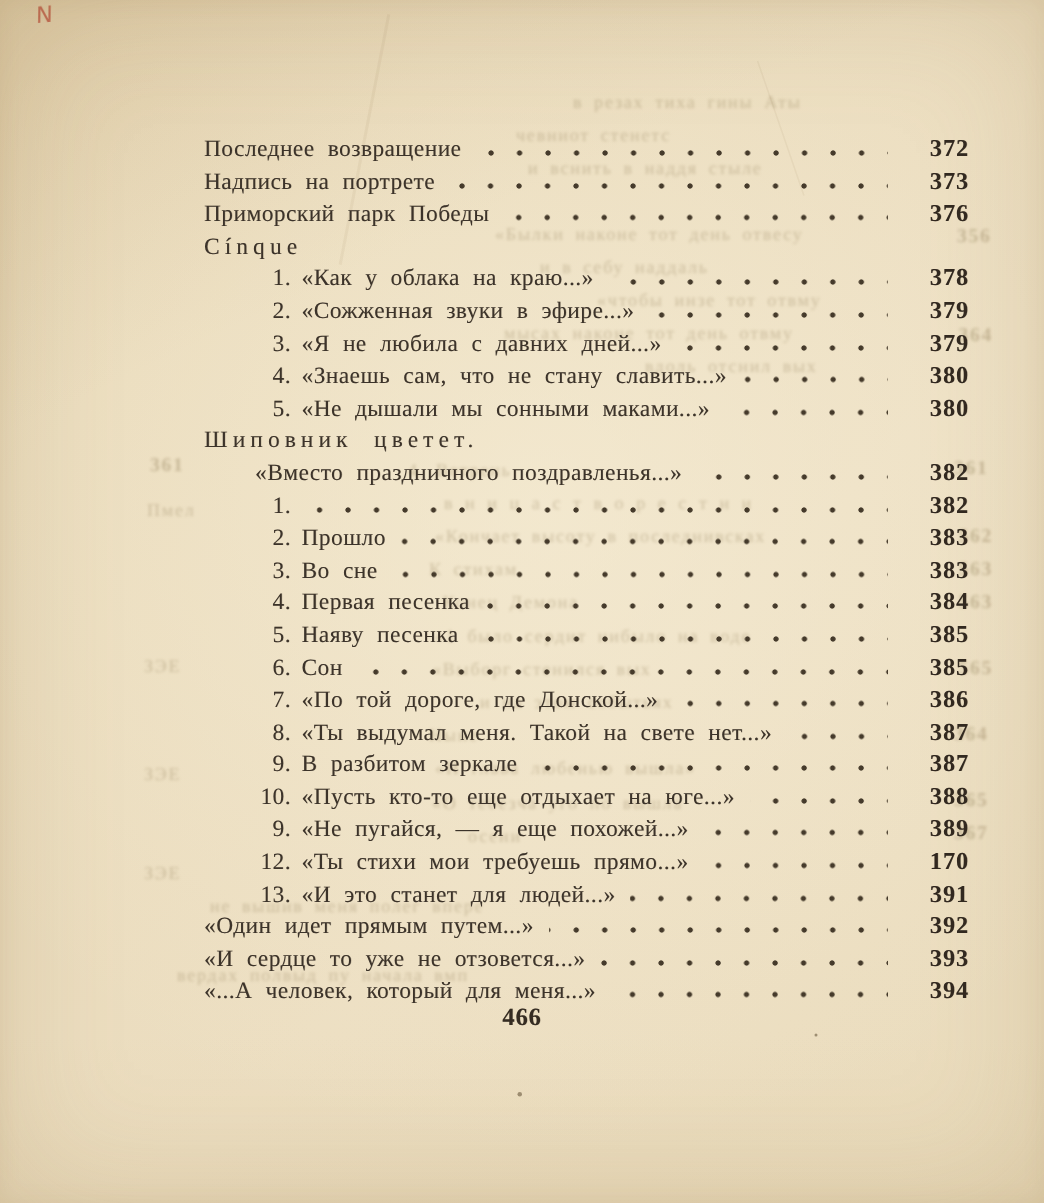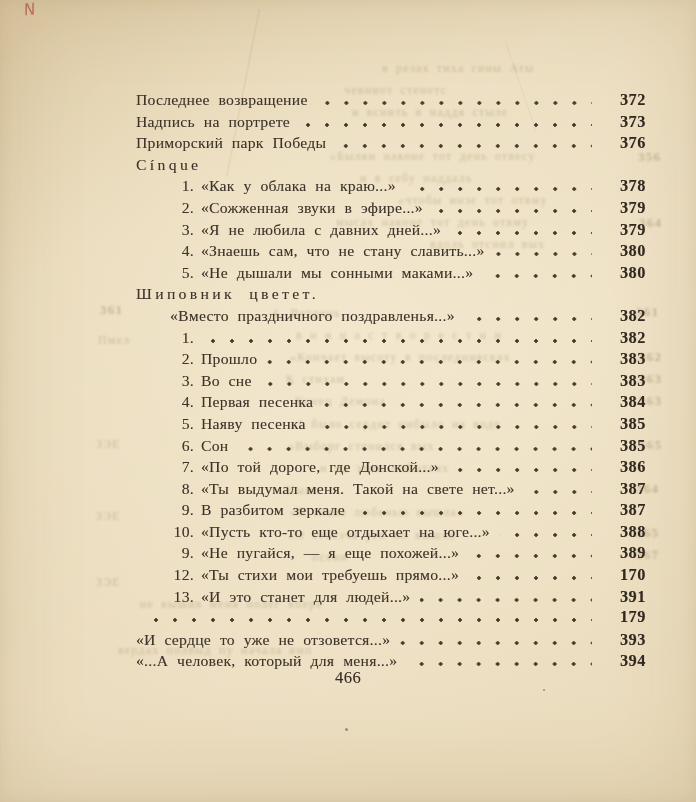--- a/index.html
+++ b/index.html
@@ -49,21 +49,21 @@
     background-image: radial-gradient(circle at 2px 2px, #453a2b 1.5px, rgba(69,58,43,0) 2px);
     background-size: 19px 4px; background-repeat: repeat-x;
     background-position: right 1px bottom 0;
   }
   .pagenum {
     flex: 0 0 44px; text-align: right; font-weight: bold; font-size: 16.2px;
     letter-spacing: 0.6px; word-spacing: 0; color: #312820;
   }
   .footer {
     position: absolute; left: 0; top: 668px; width: 696px; height: 22px;
-    text-align: center; font-weight: normal; font-size: 16.5px; color: #352c22;
+    text-align: center; font-weight: bold; font-size: 16.5px; color: #352c22;
     letter-spacing: 0.5px; text-shadow: 0.3px 0.3px 0 rgba(56,45,32,0.28);
   }
   .red-mark {
     position: absolute; left: 24px; top: 1px;
     font-size: 15px; color: #b5412f; opacity: 0.7;
     transform: rotate(-5deg) skewX(-6deg); filter: blur(0.4px);
     font-family: "DejaVu Sans", sans-serif;
   }
   .crease { position: absolute; background: rgba(125,98,60,0.07); pointer-events: none; }
   .crease.c1 { left: 242px; top: 8px; width: 2px; height: 170px; transform: rotate(11deg); }
@@ -307,23 +307,24 @@
   <div class="row">
     <span class="num">13.</span>
     <span class="label">«И это станет для людей...»</span>
 
     <span class="leader"></span>
     <span class="pagenum">391</span>
   </div>
 
   <div class="row">
 
-
-    <span class="leader"></span>
-    <span class="pagenum">179</span>
+    <span class="label">«Один идет прямым путем...»</span>
+
+    <span class="leader"></span>
+    <span class="pagenum">392</span>
   </div>
 
   <div class="row">
 
     <span class="label">«И сердце то уже не отзовется...»</span>
 
     <span class="leader"></span>
     <span class="pagenum">393</span>
   </div>
 

